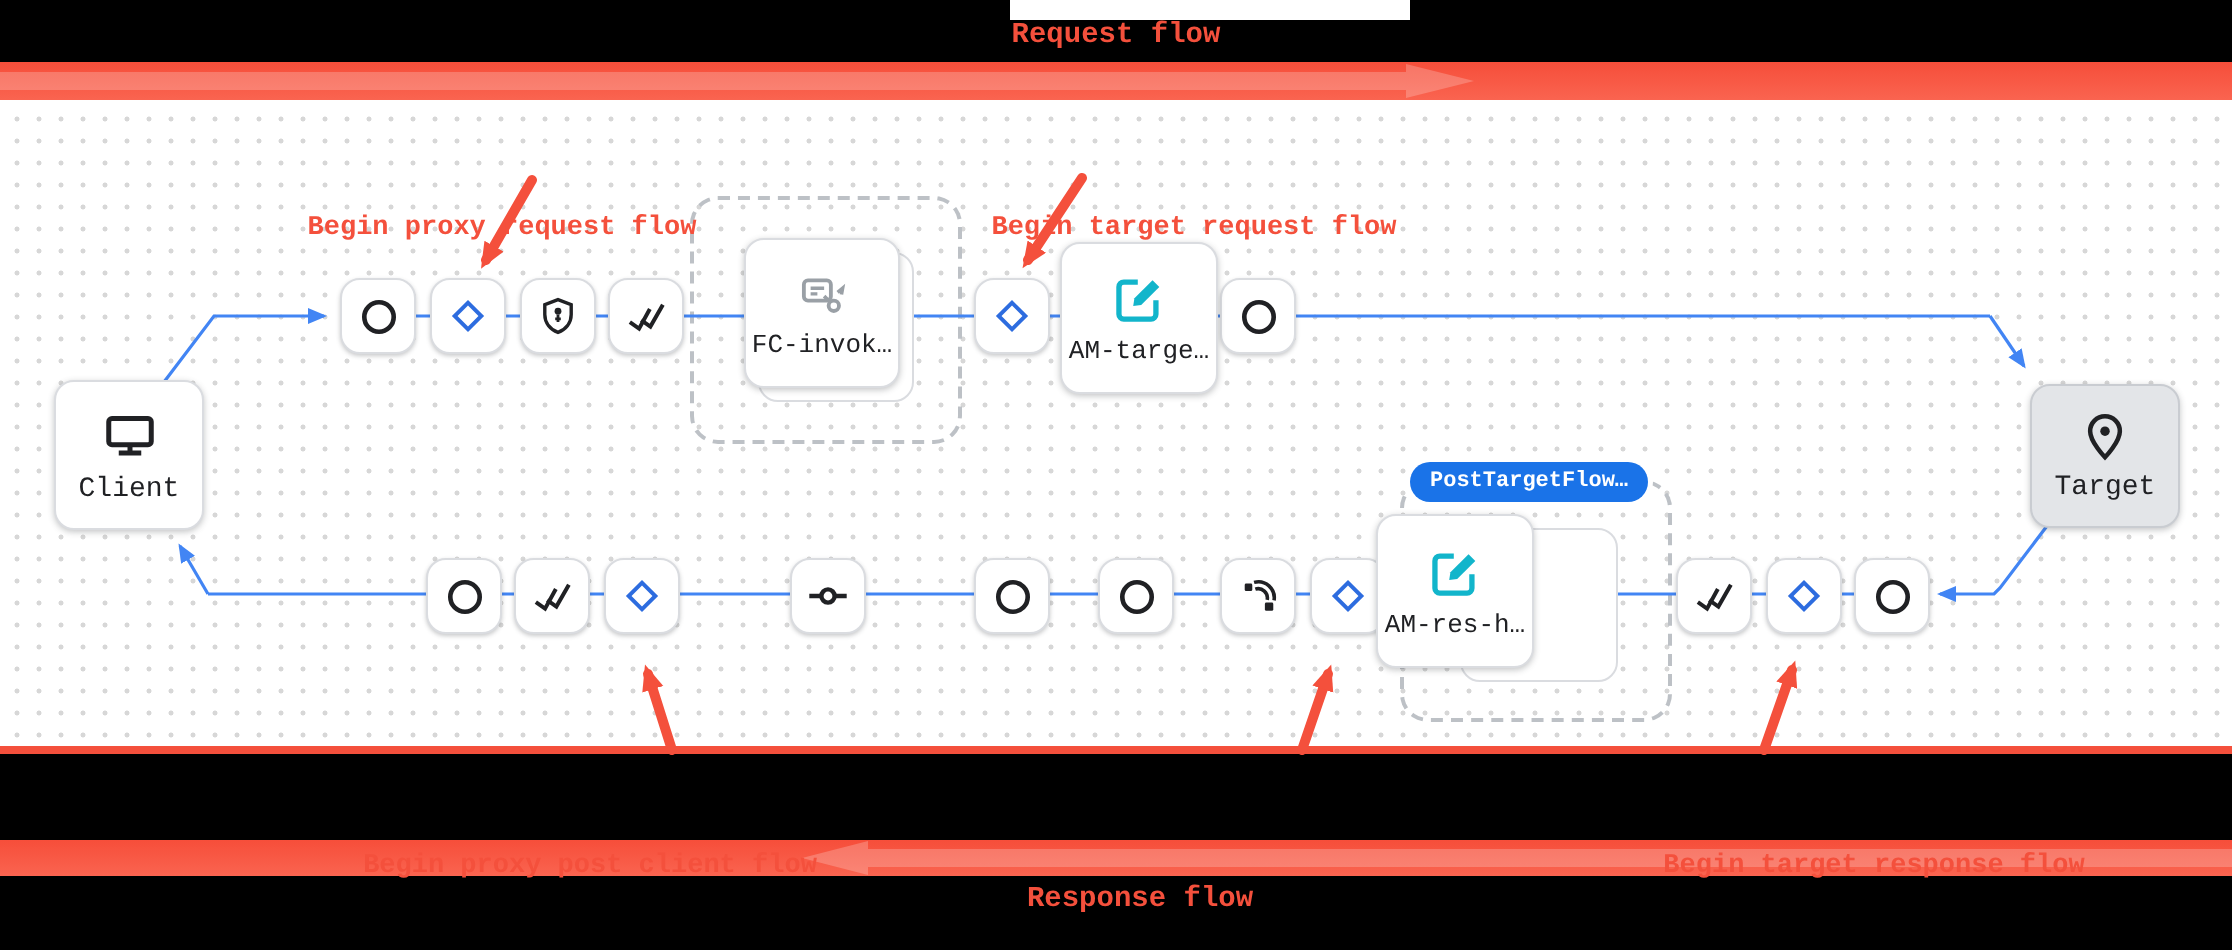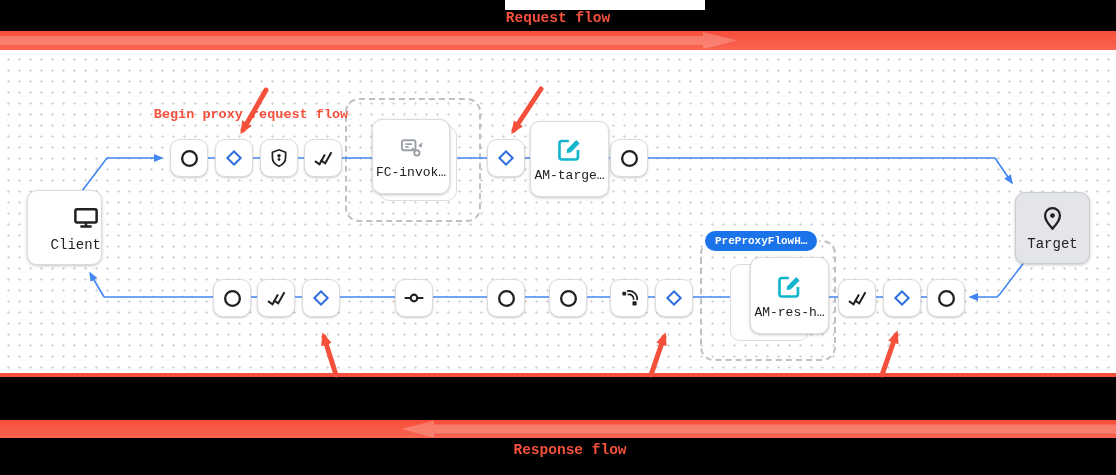--- a/index.html
+++ b/index.html
@@ -81,21 +81,21 @@
     <g stroke="#4285f4" stroke-width="1.6" fill="none">
       <path d="M82 191 L107 158 L162 158" marker-end="url(#barrow)"></path>
       <path d="M170 158 H995"></path>
       <path d="M995 158 L1012 183" marker-end="url(#barrow)"></path>
       <path d="M1025 261 L1000 294 L997 297 L970 297" marker-end="url(#barrow)"></path>
       <path d="M963 297 H104"></path>
       <path d="M104 297 L90 273" marker-end="url(#barrow)"></path>
     </g>
   </svg>
 
-  <div class="card" id="client-card" style="left:27px;top:190px;width:73px;height:73px;align-items:flex-end;">
+  <div class="card" id="client-card" style="left:27px;top:190px;width:73px;height:73px;">
     <span class="nicon">
       <svg viewBox="0 0 24 24" width="30" height="30">
           <rect x="3.5" y="5" width="17" height="10.5" rx="1.3" fill="none" stroke="#202124" stroke-width="2"></rect>
           <path d="M12 15.5 v2.6 M7.5 18.8 h9" stroke="#202124" stroke-width="2" fill="none"></path>
         </svg>
     </span>
     <span class="endpoint-label">Client</span>
   </div>
 
   <div class="card" id="target-card" style="left:1002px;top:192px;width:73px;height:70px;">
@@ -125,21 +125,21 @@
           <rect x="3.5" y="5.5" width="12" height="9" rx="1.8" fill="none" stroke="#9aa0a6" stroke-width="1.7"></rect>
           <path d="M6.5 9 H12.5 M6.5 11.5 H9.5" stroke="#9aa0a6" stroke-width="1.5" fill="none"></path>
           <circle cx="16.8" cy="16.8" r="2.3" fill="none" stroke="#9aa0a6" stroke-width="1.7"></circle>
           <path d="M12.5 12.5 L15 15 M18.5 10.8 l2.2 -1.8 l-0.5 2.8" fill="none" stroke="#9aa0a6" stroke-width="1.6"></path>
         </svg>
     </span>
     <span class="clabel">FC-invok…</span>
   </div>
 
   <div class="card-shadow" style="left:730px;top:264px;width:77px;height:75px;"></div>
-  <div class="card" style="left:750px;top:257px;width:77px;height:75px;">
+  <div class="card" style="left:688px;top:257px;width:77px;height:75px;">
     <span class="nicon">
       <svg viewBox="0 0 24 24" width="29" height="29">
           <path d="M19 12.5 V18.3 C19 19.4 18.1 20.3 17 20.3 H5.7 C4.6 20.3 3.7 19.4 3.7 18.3 V7 C3.7 5.9 4.6 5 5.7 5 H11.5" fill="none" stroke="#12b5cb" stroke-width="2.2"></path>
           <path d="M9.6 14.9 L10.1 11.7 L17.6 4.2 L20.4 7 L12.9 14.5 L9.6 14.9 Z" fill="#12b5cb"></path>
         </svg>
     </span>
     <span class="clabel">AM-res-h…</span>
   </div>
 
   <div id="nodes">
@@ -273,38 +273,41 @@
       </div>
       <div class="node" style="left: 927px; top: 279px;">
         <span class="nicon">
           <svg viewBox="0 0 20 20" width="21" height="21">
             <circle cx="10" cy="10" r="7" fill="none" stroke="#202124" stroke-width="2.2"></circle>
           </svg>
         </span>
       </div>
     </div>
 
-  <div class="badge" style="left:705px;top:231px;">PreProxyFlowH…</div>
+  <div class="badge" style="left:705px;top:231px;">PostTargetFlow…</div>
 
   <svg class="layer" id="red-arrows" width="1116" height="475">
     <defs>
       <marker id="rarrow" markerUnits="userSpaceOnUse" markerWidth="16" markerHeight="14" refX="8" refY="5.5" orient="auto">
           <path d="M0 0 L13 5.5 L0 11 Z" fill="#f4503c"></path>
         </marker>
     </defs>
     <g stroke="#f4503c" stroke-width="5" stroke-linecap="round" fill="none">
       <path d="M266 90 L243 130" marker-end="url(#rarrow)"></path>
       <path d="M541 89 L514 130" marker-end="url(#rarrow)"></path>
       <path d="M336 375 L324 337" marker-end="url(#rarrow)"></path>
       <path d="M651 375 L664 337" marker-end="url(#rarrow)"></path>
       <path d="M882 375 L896 335" marker-end="url(#rarrow)"></path>
     </g>
   </svg>
 
   <div class="ann-label" style="left:91px;top:63px;">Begin proxy request flow</div>
+  <div class="ann-label" style="left:437px;top:63px;">Begin target request flow</div>
+  <div class="ann-label" style="left:135px;top:382px;">Begin proxy post client flow</div>
+  <div class="ann-label" style="left:777px;top:382px;">Begin target response flow</div>
 
   <div class="red-bar" id="bottom-red-bar">
     <svg class="bar-arrow" width="1116" height="18">
       <path d="M1116 4.5 H434 V0.5 L401 9 L434 17.5 V13.5 H1116 Z" fill="#ffffff" opacity="0.22"></path>
     </svg>
   </div>
   <div class="flow-title" id="response-flow-title">Response flow</div>
 
 </div>
 

